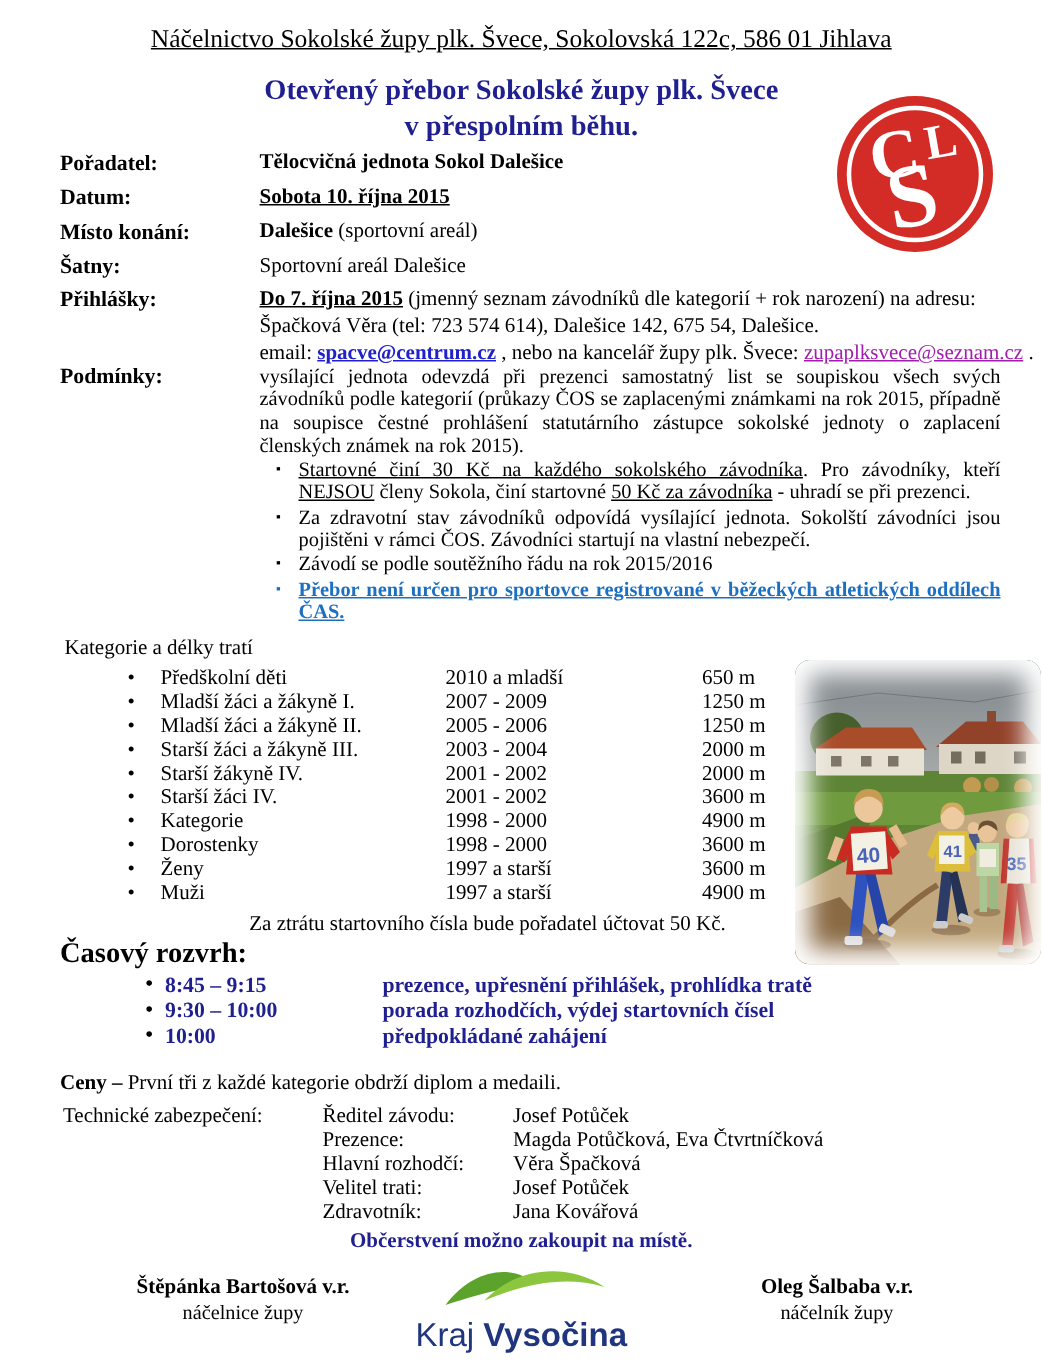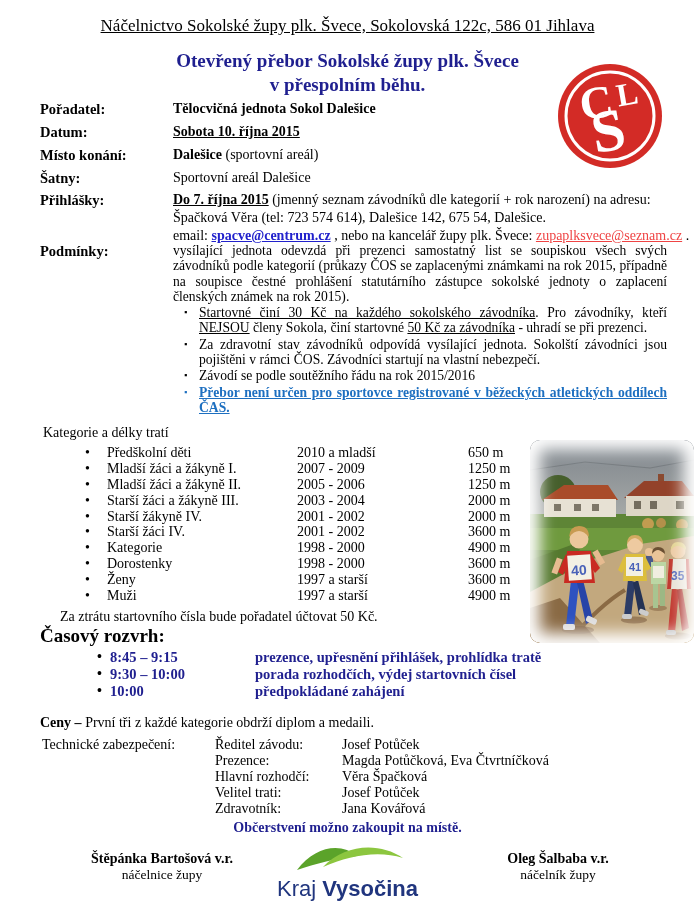--- a/index.html
+++ b/index.html
@@ -10,37 +10,37 @@
   .b{font-weight:bold;}
   .hdr{top:16px;left:0;width:695px;text-align:center;font-size:17px;text-decoration:underline;}
   .title{left:0;width:695px;text-align:center;font-size:19px;font-weight:bold;color:#1f1f8f;}
   .t1{top:50px;} .t2{top:74px;}
   .sokol{left:556px;top:62px;width:108px;height:108px;}
   .info-label{left:40px;font-weight:bold;font-size:14.5px;}
   .info-value{left:173px;font-size:14px;}
   .r1{top:101px;} .r2{top:124px;} .r3{top:147px;} .r4{top:170px;} .r5{top:192px;}
   .r5b{top:210px;} .r5c{top:228px;}
   .link1{color:#2121cc;font-weight:bold;text-decoration:underline;cursor:pointer;}
-  .link2{color:#ef4444;text-decoration:underline;cursor:pointer;}
+  .link2{color:#a21caf;text-decoration:underline;cursor:pointer;}
   .pod-label{left:40px;top:243px;font-weight:bold;font-size:14.5px;}
   .pod-body{left:173px;top:243px;width:494px;font-size:13.6px;line-height:15.3px;text-align:justify;}
   .pod-body p{margin:0;}
   ul.pb{margin:1px 0 0 0;padding:0;list-style:none;}
   ul.pb li{position:relative;padding-left:26px;margin-top:1px;text-align:justify;}
   ul.pb li::before{content:"▪";position:absolute;left:11px;top:0;font-size:9px;}
   li.hl{color:#1d6fc0;font-weight:bold;}
   li.hl .txt{text-decoration:underline;}
   .kat{left:43px;top:425px;width:560px;font-size:14px;}
   .kat-head{margin-bottom:4px;}
   .cat-row{position:relative;height:15.9px;}
   .cat-row .dot::before{content:"•";position:absolute;left:42px;}
   .cat-name{position:absolute;left:64px;}
   .cat-years{position:absolute;left:254px;}
   .cat-dist{position:absolute;left:425px;}
-  .kat-foot{margin-top:5px;margin-left:17px;}
+  .kat-foot{margin-top:5px;margin-left:4px;text-align:center;}
   .roz{left:40px;top:625px;width:600px;font-size:14px;}
   .roz-head{font-weight:bold;font-size:19px;margin-bottom:2px;}
   .roz-row{position:relative;height:16.9px;}
   .roz-row .dot::before{content:"•";position:absolute;left:57px;font-weight:bold;}
   .roz-time{position:absolute;left:70px;font-weight:bold;color:#1f1f8f;font-size:14.5px;}
   .roz-desc{position:absolute;left:215px;font-weight:bold;color:#1f1f8f;font-size:14.5px;}
   .note1{left:40px;top:699px;font-size:14px;}
   .note2{left:40px;top:715px;font-size:14px;}
   .tech-label{left:42px;top:737px;font-size:14px;}
   .tech{left:42px;top:737px;width:600px;font-size:14px;}

